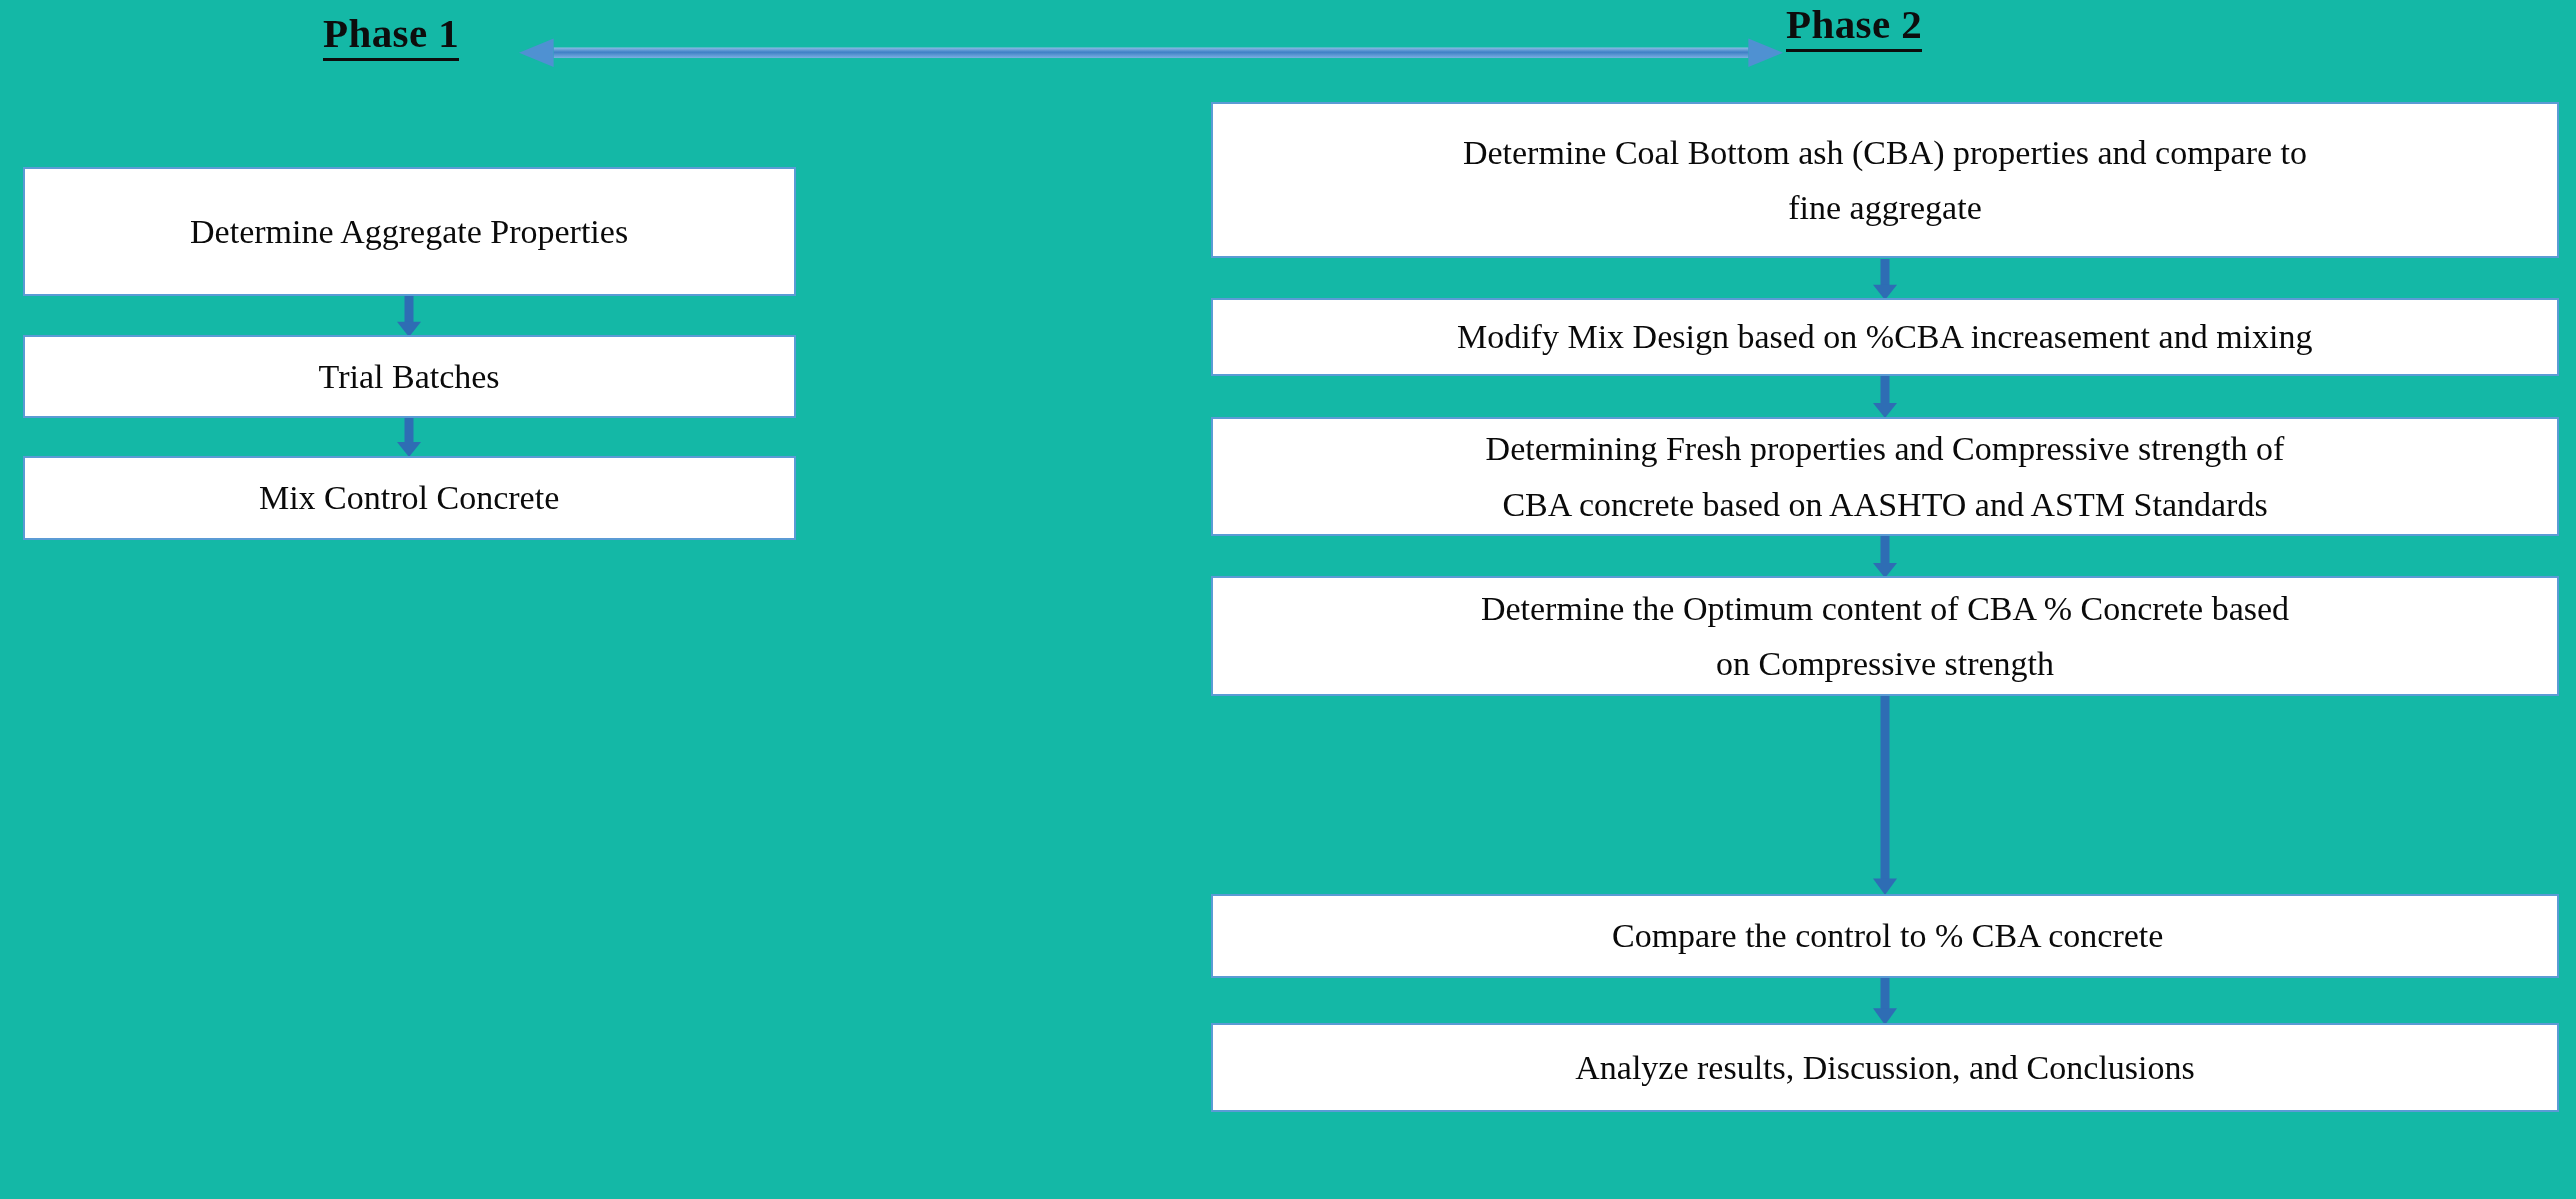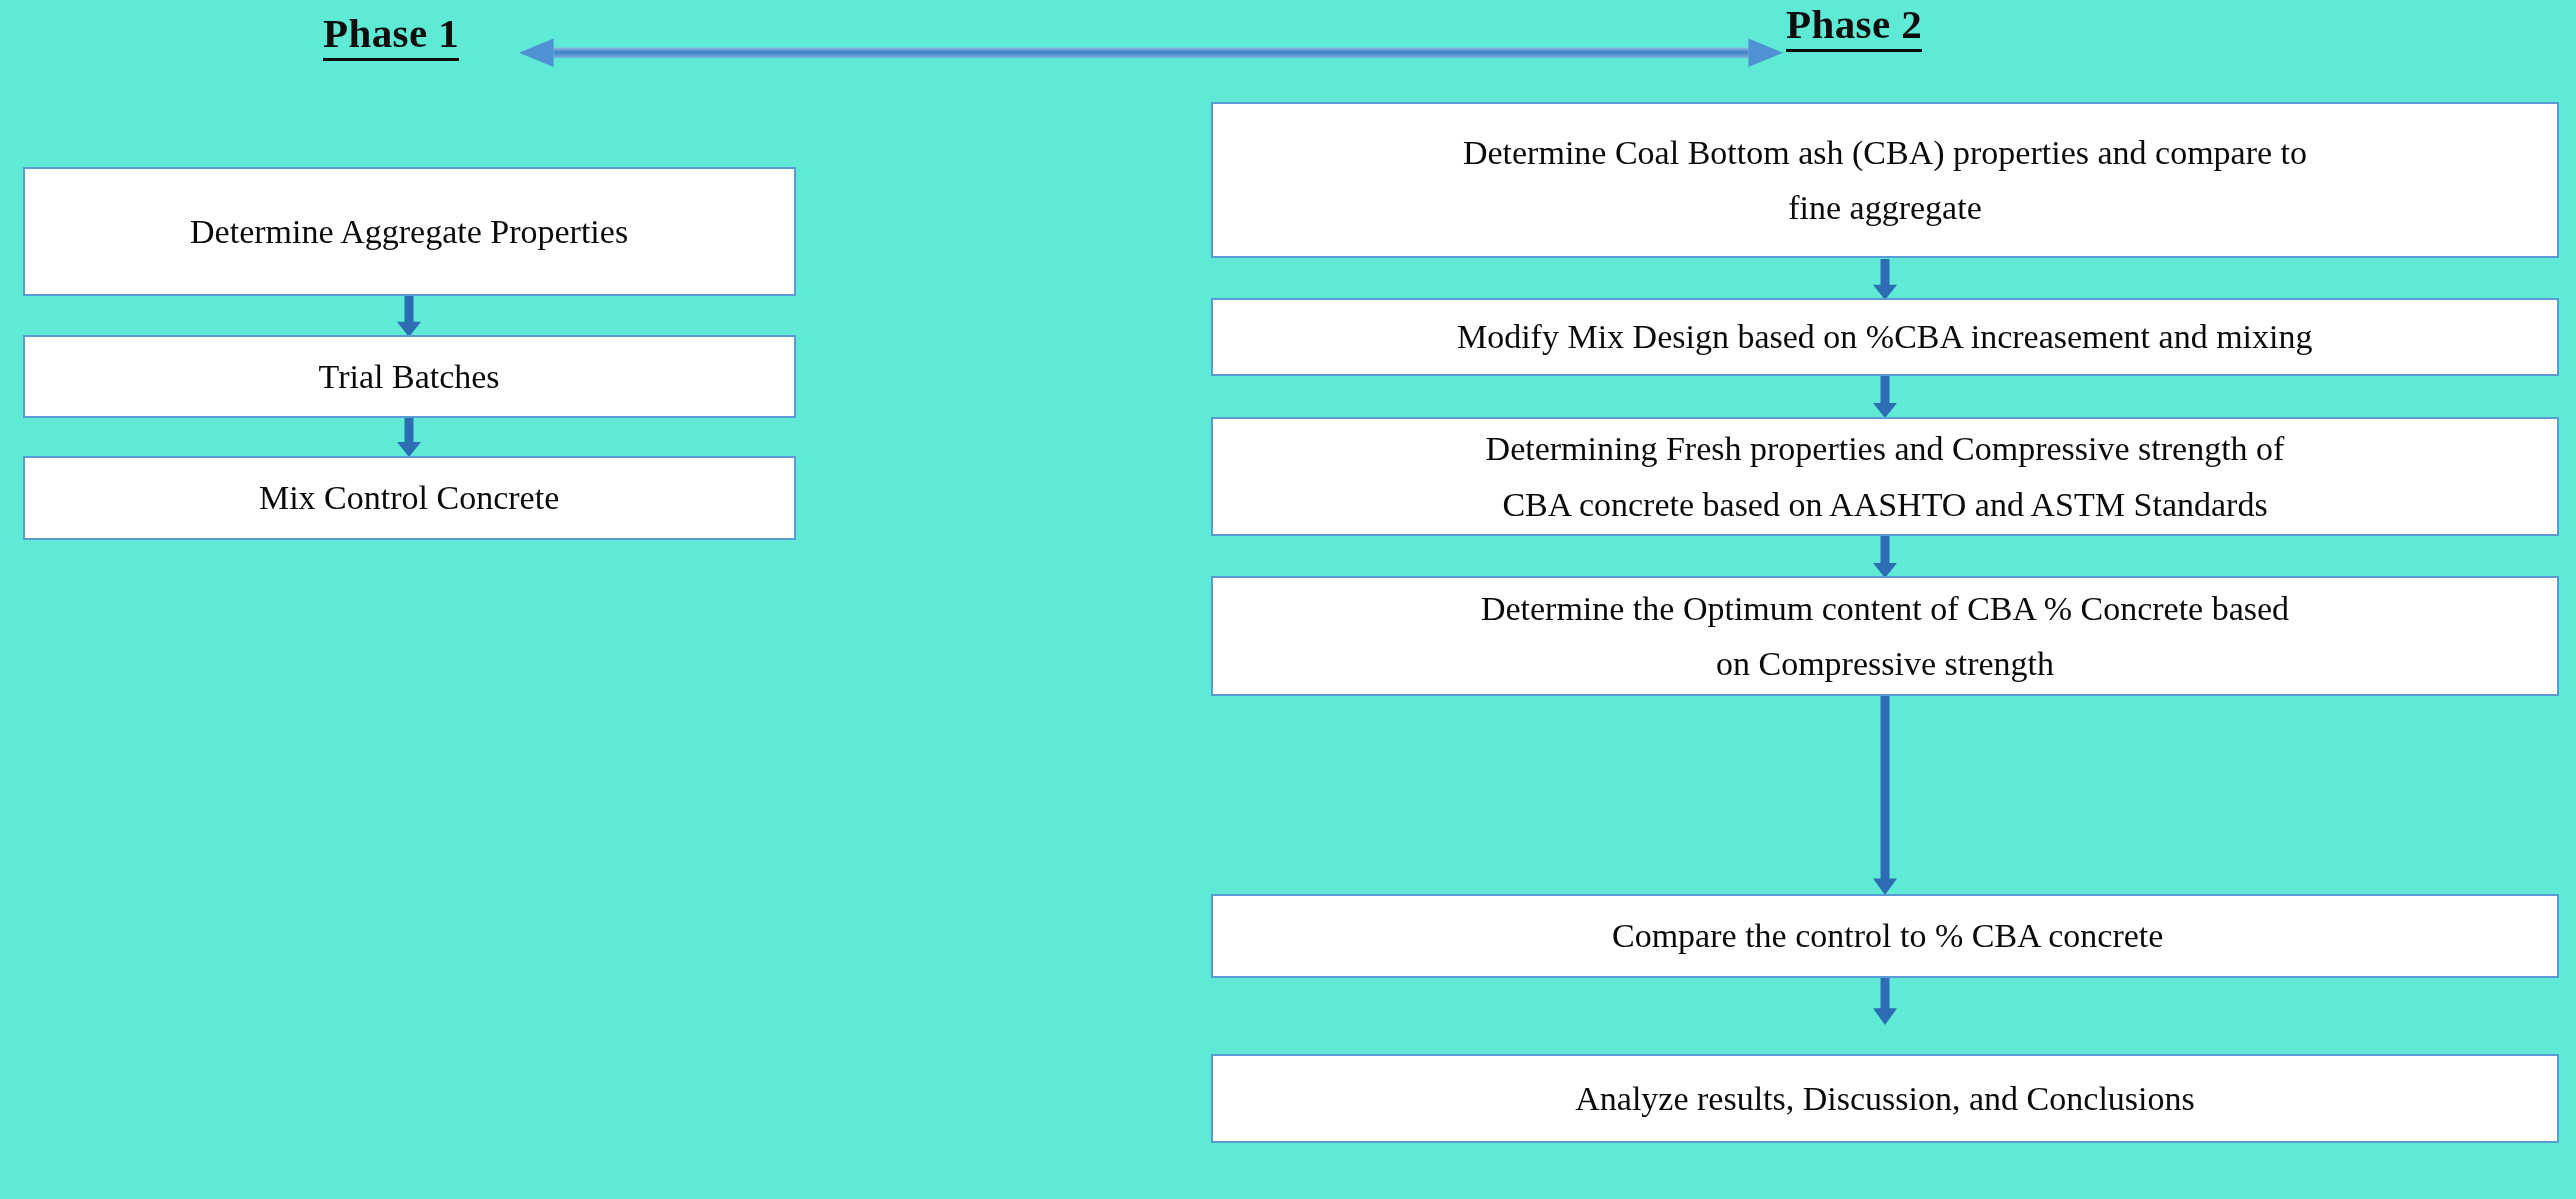--- a/index.html
+++ b/index.html
@@ -7,21 +7,21 @@
     padding: 0;
     background: #ffffff;
   }
   body {
     font-family: "Liberation Sans", sans-serif;
   }
   #canvas {
     position: relative;
     width: 2576px;
     height: 1200px;
-    background: #5eead4;
+    background: #14b8a6;
     overflow: hidden;
   }
 
   
   .phase-label {
     position: absolute;
     font-family: "Liberation Serif", serif;
     font-weight: bold;
     font-size: 41px;
     color: #0d0d0d;
@@ -79,21 +79,21 @@
 
   #p1-arrow-0 { left: 394px; top: 296px; height: 41px; }
   #p1-arrow-1 { left: 394px; top: 418px; height: 39px; }
 
   
   #p2-box-0 { left: 1211px; top: 102px;  width: 1348px; height: 156px; }
   #p2-box-1 { left: 1211px; top: 298px;  width: 1348px; height: 78px; padding-left: 19px; }
   #p2-box-2 { left: 1211px; top: 417px;  width: 1348px; height: 119px; }
   #p2-box-3 { left: 1211px; top: 576px;  width: 1348px; height: 120px; }
   #p2-box-4 { left: 1211px; top: 894px; width: 1348px; height: 84px; padding-left: 25px; }
-  #p2-box-5 { left: 1211px; top: 1023px; width: 1348px; height: 89px; margin-top: 31px; }
+  #p2-box-5 { left: 1211px; top: 1023px; width: 1348px; height: 89px; }
 
   #p2-arrow-0 { left: 1870px; top: 259px;  height: 41px; }
   #p2-arrow-1 { left: 1870px; top: 376px;  height: 42px; }
   #p2-arrow-2 { left: 1870px; top: 536px;  height: 42px; }
   #p2-arrow-3 { left: 1870px; top: 696px;  height: 199px; }
   #p2-arrow-4 { left: 1870px; top: 978px; height: 47px; }
 </style>
 </head>
 <body>
 

